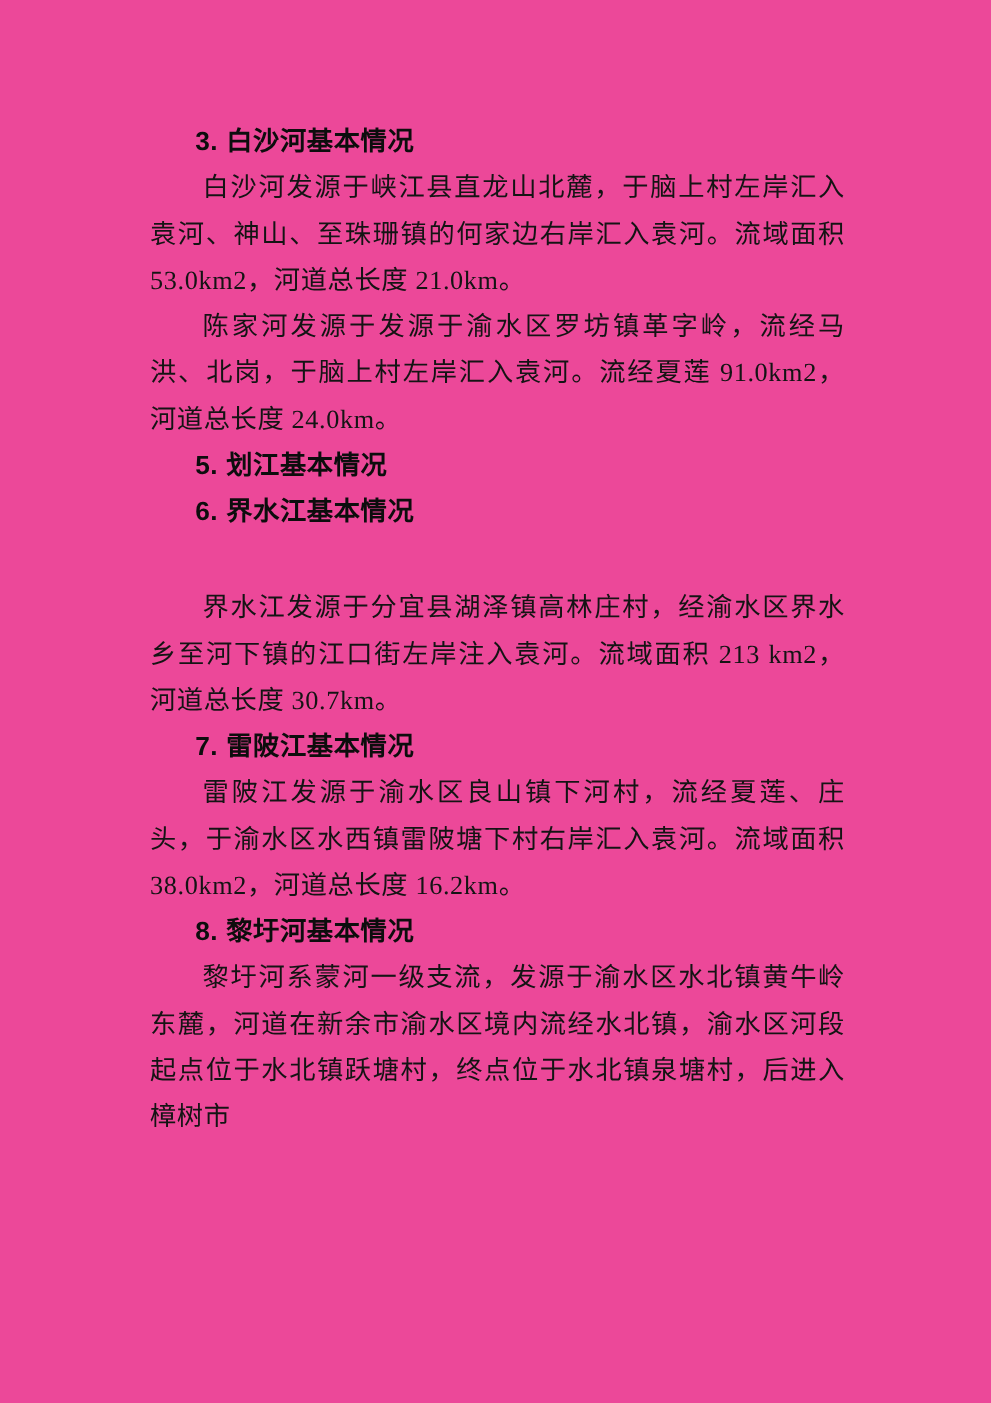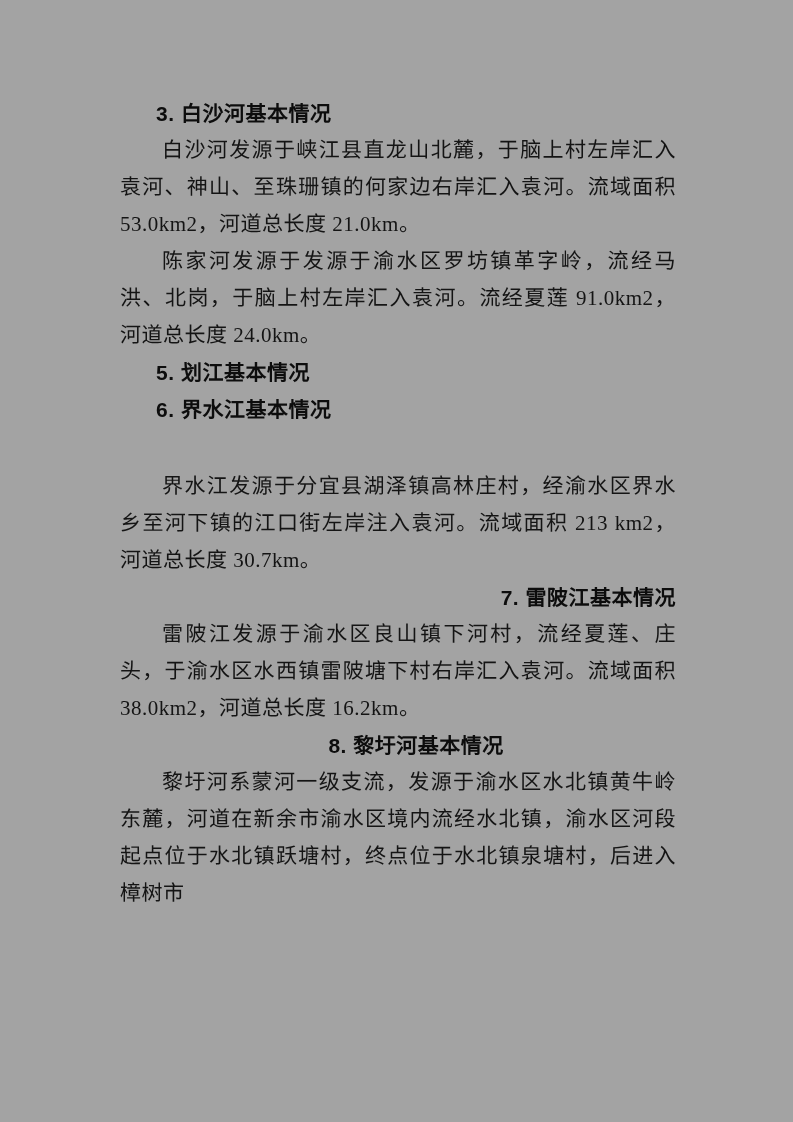--- a/index.html
+++ b/index.html
@@ -46,38 +46,38 @@
     text-indent: 2em;
     text-align: justify;
     text-justify: inter-character;
     color: #141414;
     letter-spacing: 0.5px;
   }
 </style>
 </head>
 <body>
 
-<div class="page" style="background: #a3a3a3;">
+<div class="page" style="background: #ec4899;">
   <div class="doc-body">
       <section class="river-section">
         <h2 class="heading" style="color: rgb(13, 13, 13);">3. 白沙河基本情况</h2>
         <p class="para" style="color: rgb(20, 20, 20);">白沙河发源于峡江县直龙山北麓，于脑上村左岸汇入袁河、神山、至珠珊镇的何家边右岸汇入袁河。流域面积 53.0km2，河道总长度 21.0km。</p>
       </section>
       <section class="river-section">
         <p class="para" style="color: rgb(20, 20, 20);">陈家河发源于发源于渝水区罗坊镇革字岭，流经马洪、北岗，于脑上村左岸汇入袁河。流经夏莲 91.0km2，河道总长度 24.0km。</p>
       </section>
       <section class="river-section">
         <h2 class="heading" style="color: rgb(13, 13, 13);">5. 划江基本情况</h2>
       </section>
       <section class="river-section">
         <h2 class="heading" style="color: rgb(13, 13, 13);">6. 界水江基本情况</h2>
         <p class="para" style="color: rgb(20, 20, 20); margin-top: 40px;">界水江发源于分宜县湖泽镇高林庄村，经渝水区界水乡至河下镇的江口街左岸注入袁河。流域面积 213 km2，河道总长度 30.7km。</p>
       </section>
       <section class="river-section">
-        <h2 class="heading" style="color: rgb(13, 13, 13); text-align: right;">7. 雷陂江基本情况</h2>
+        <h2 class="heading" style="color: rgb(13, 13, 13);">7. 雷陂江基本情况</h2>
         <p class="para" style="color: rgb(20, 20, 20);">雷陂江发源于渝水区良山镇下河村，流经夏莲、庄头，于渝水区水西镇雷陂塘下村右岸汇入袁河。流域面积 38.0km2，河道总长度 16.2km。</p>
       </section>
       <section class="river-section">
-        <h2 class="heading" style="color: rgb(13, 13, 13); text-align: center;">8. 黎圩河基本情况</h2>
+        <h2 class="heading" style="color: rgb(13, 13, 13);">8. 黎圩河基本情况</h2>
         <p class="para" style="color: rgb(20, 20, 20);">黎圩河系蒙河一级支流，发源于渝水区水北镇黄牛岭东麓，河道在新余市渝水区境内流经水北镇，渝水区河段起点位于水北镇跃塘村，终点位于水北镇泉塘村，后进入樟树市</p>
       </section>
     </div>
 </div>
 
 </body></html>

